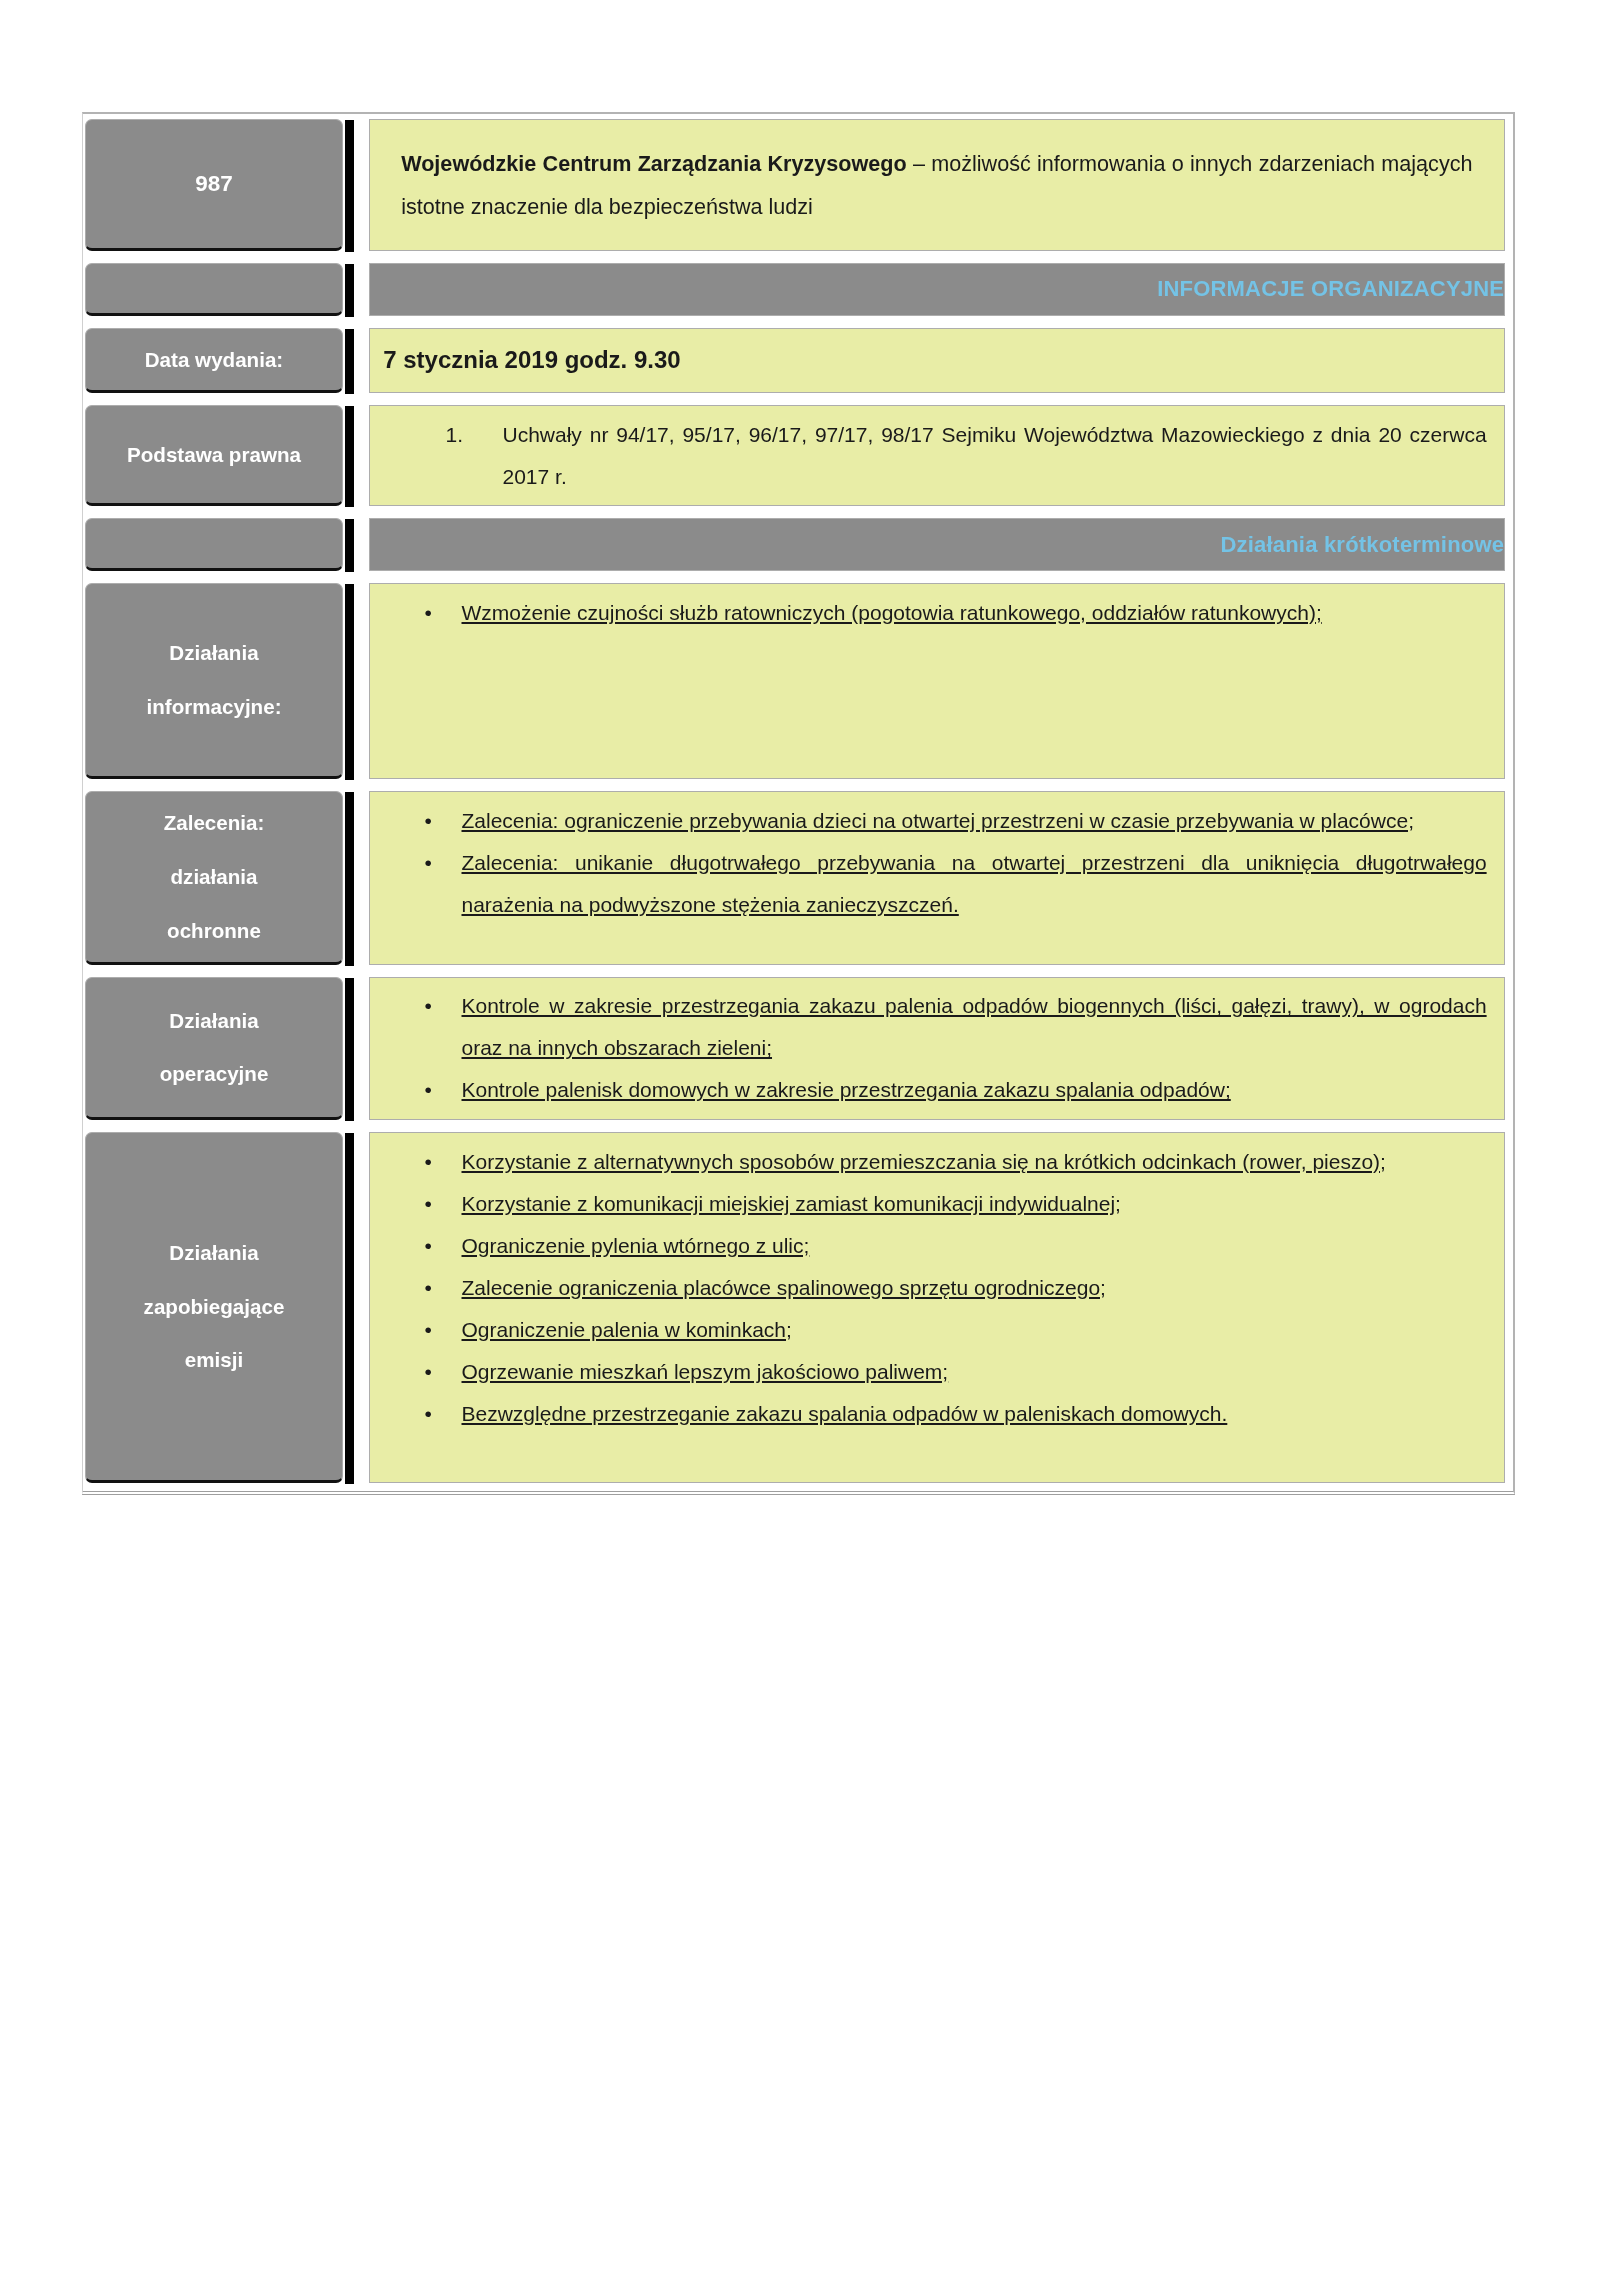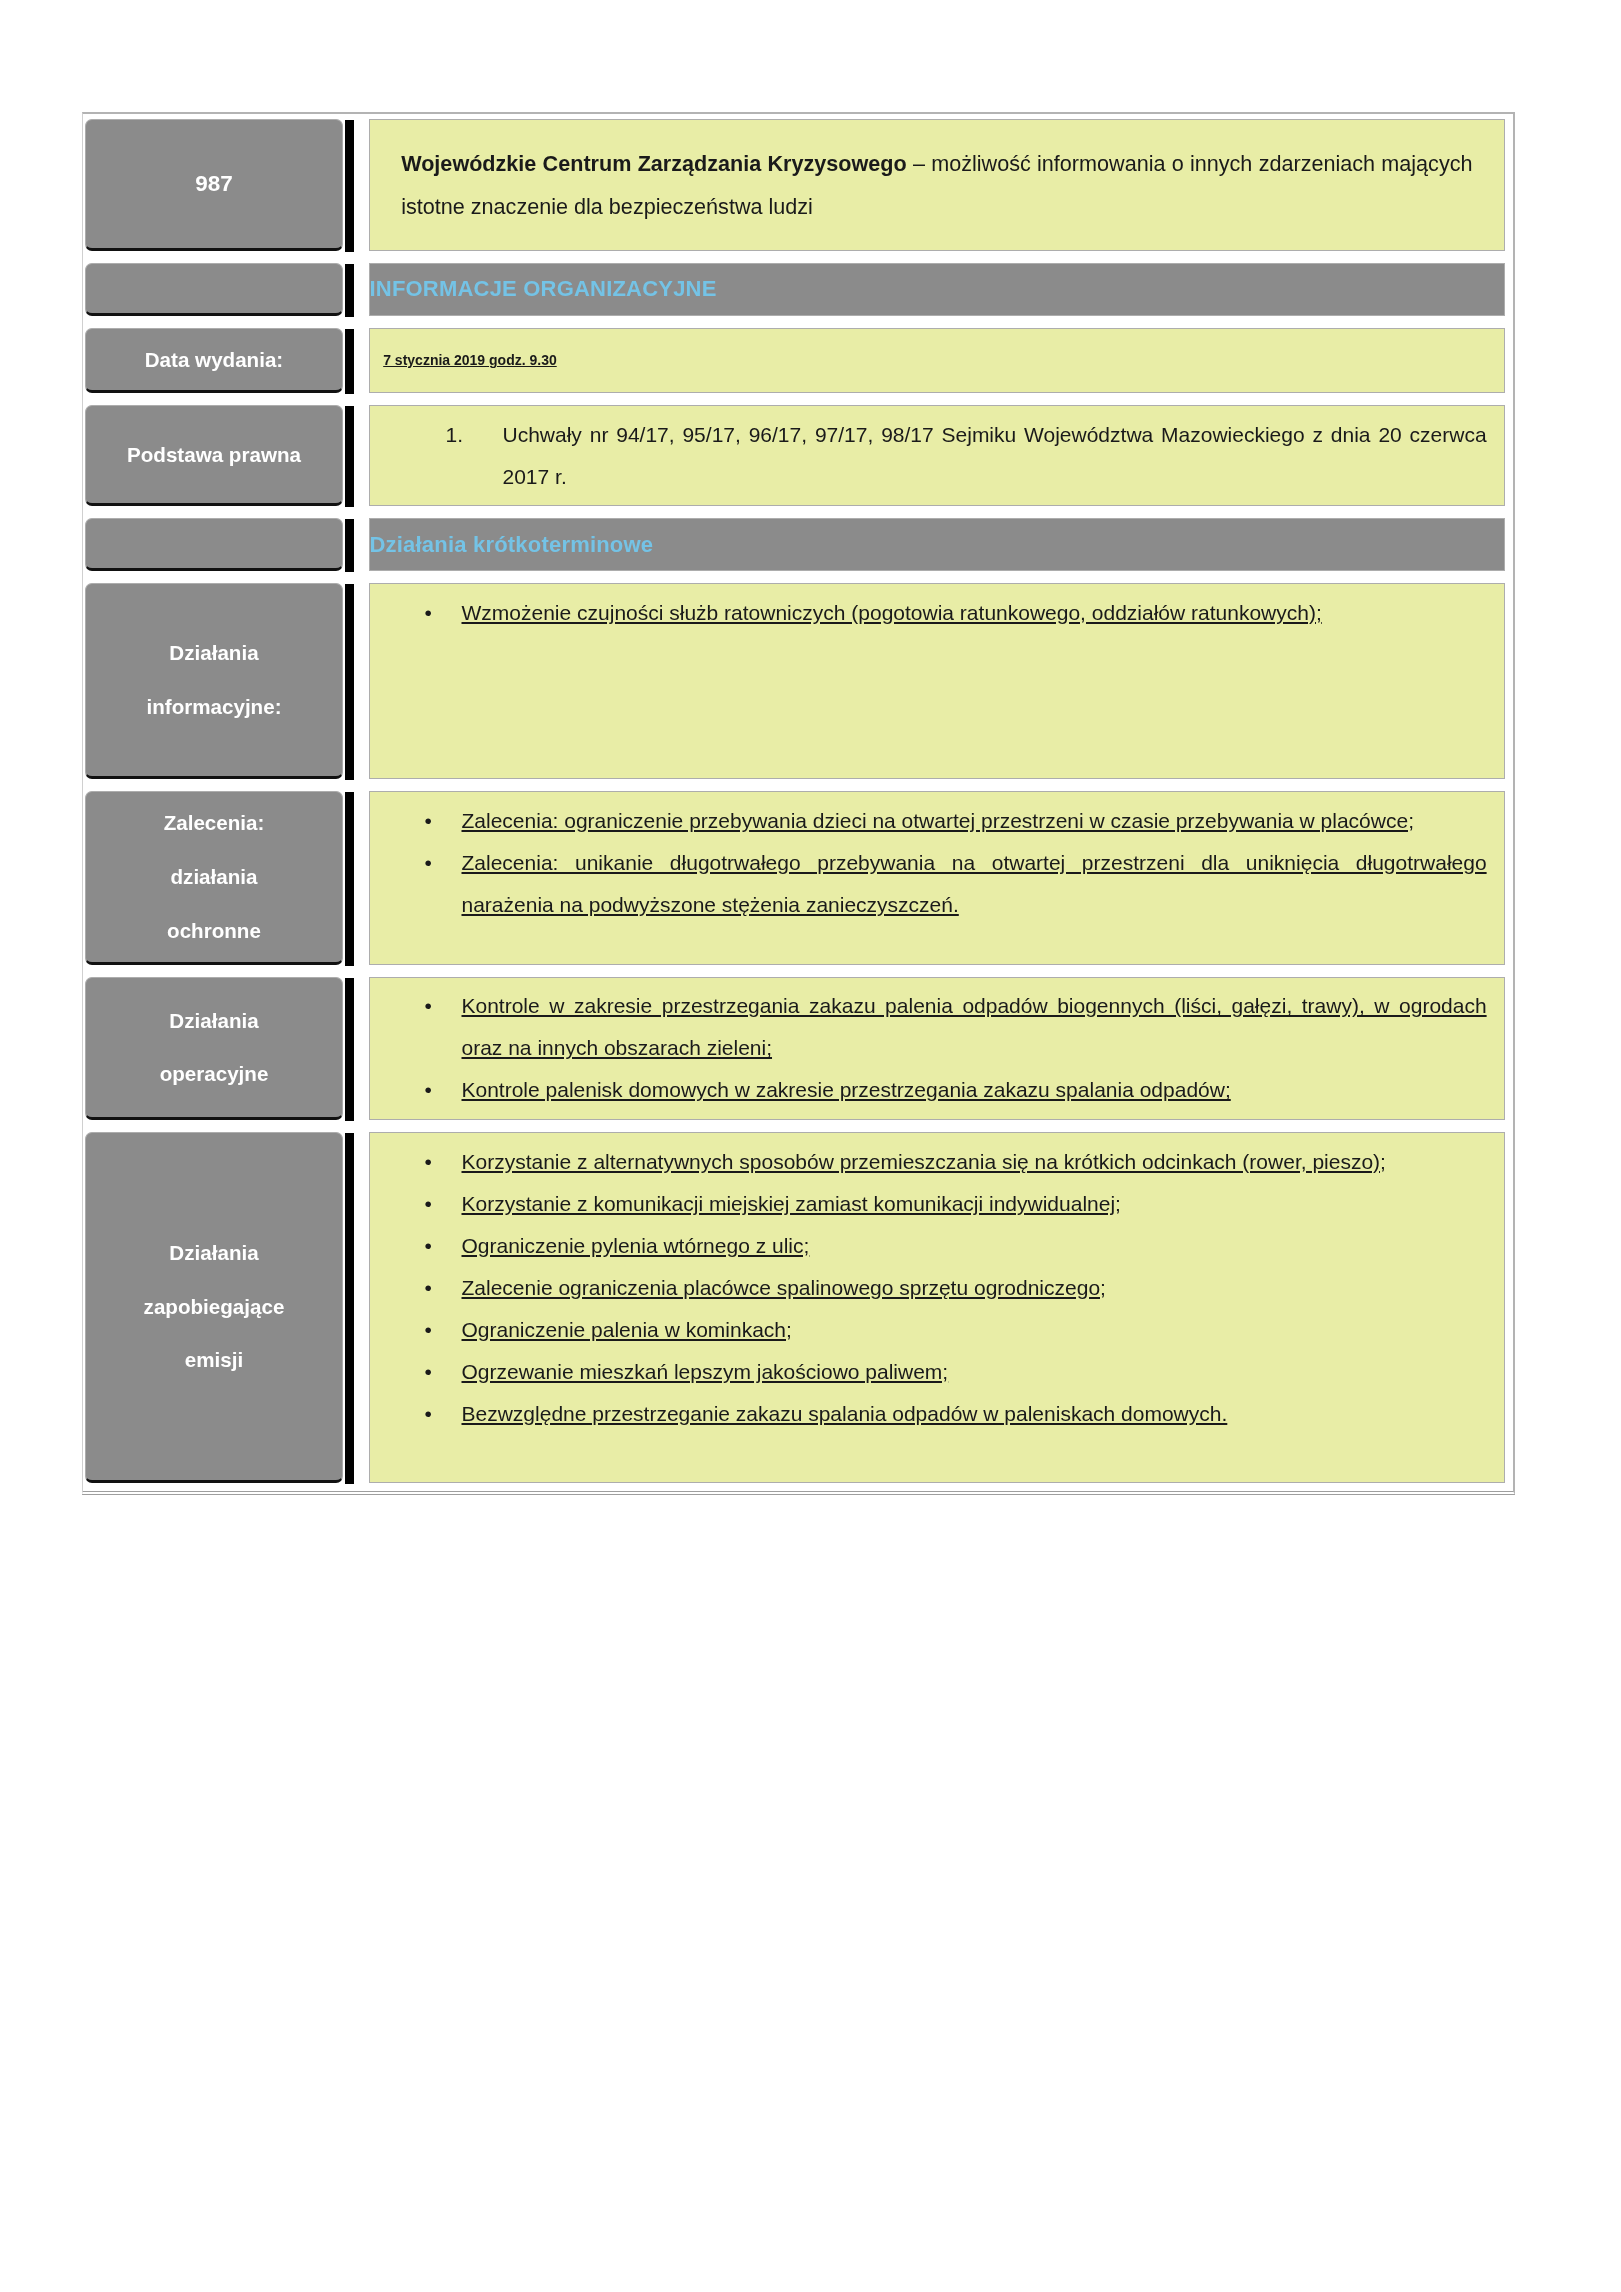--- a/index.html
+++ b/index.html
@@ -60,21 +60,21 @@
     width: 8.8px;
     background: #000000;
   }
   .cell-right {
     background: #e8eda6;
   }
   .cell-right.gray-header {
     background: #8b8b8b;
     display: flex;
     align-items: center;
-    justify-content: flex-start;
+    justify-content: flex-end;
   }
   .section-title {
     color: #74c3e6;
     font-weight: bold;
     font-size: 22px;
     letter-spacing: 0.2px;
   }
   .id-cell { font-size: 22.5px; min-height: 98px; }
   .title-cell {
     min-height: 98px;
@@ -93,23 +93,22 @@
   .r4 { min-height: 86px; }
   .r5 { min-height: 53px; }
   .r6 { min-height: 196px; }
   .r7 { min-height: 174px; }
   .r8 { min-height: 127px; }
   .r9 { min-height: 351px; }
   .value-cell {
     display: flex;
     align-items: center;
     font-weight: bold;
-    font-size: 14px;
+    font-size: 24px;
     padding: 3.9px 13.7px;
-    text-decoration: underline;
   }
   .numbered-cell {
     display: flex;
     align-items: center;
     padding: 7.8px 17.6px 7.8px 0;
   }
   .numbered-item {
     display: flex;
     width: 100%;
     padding-left: 76px;

